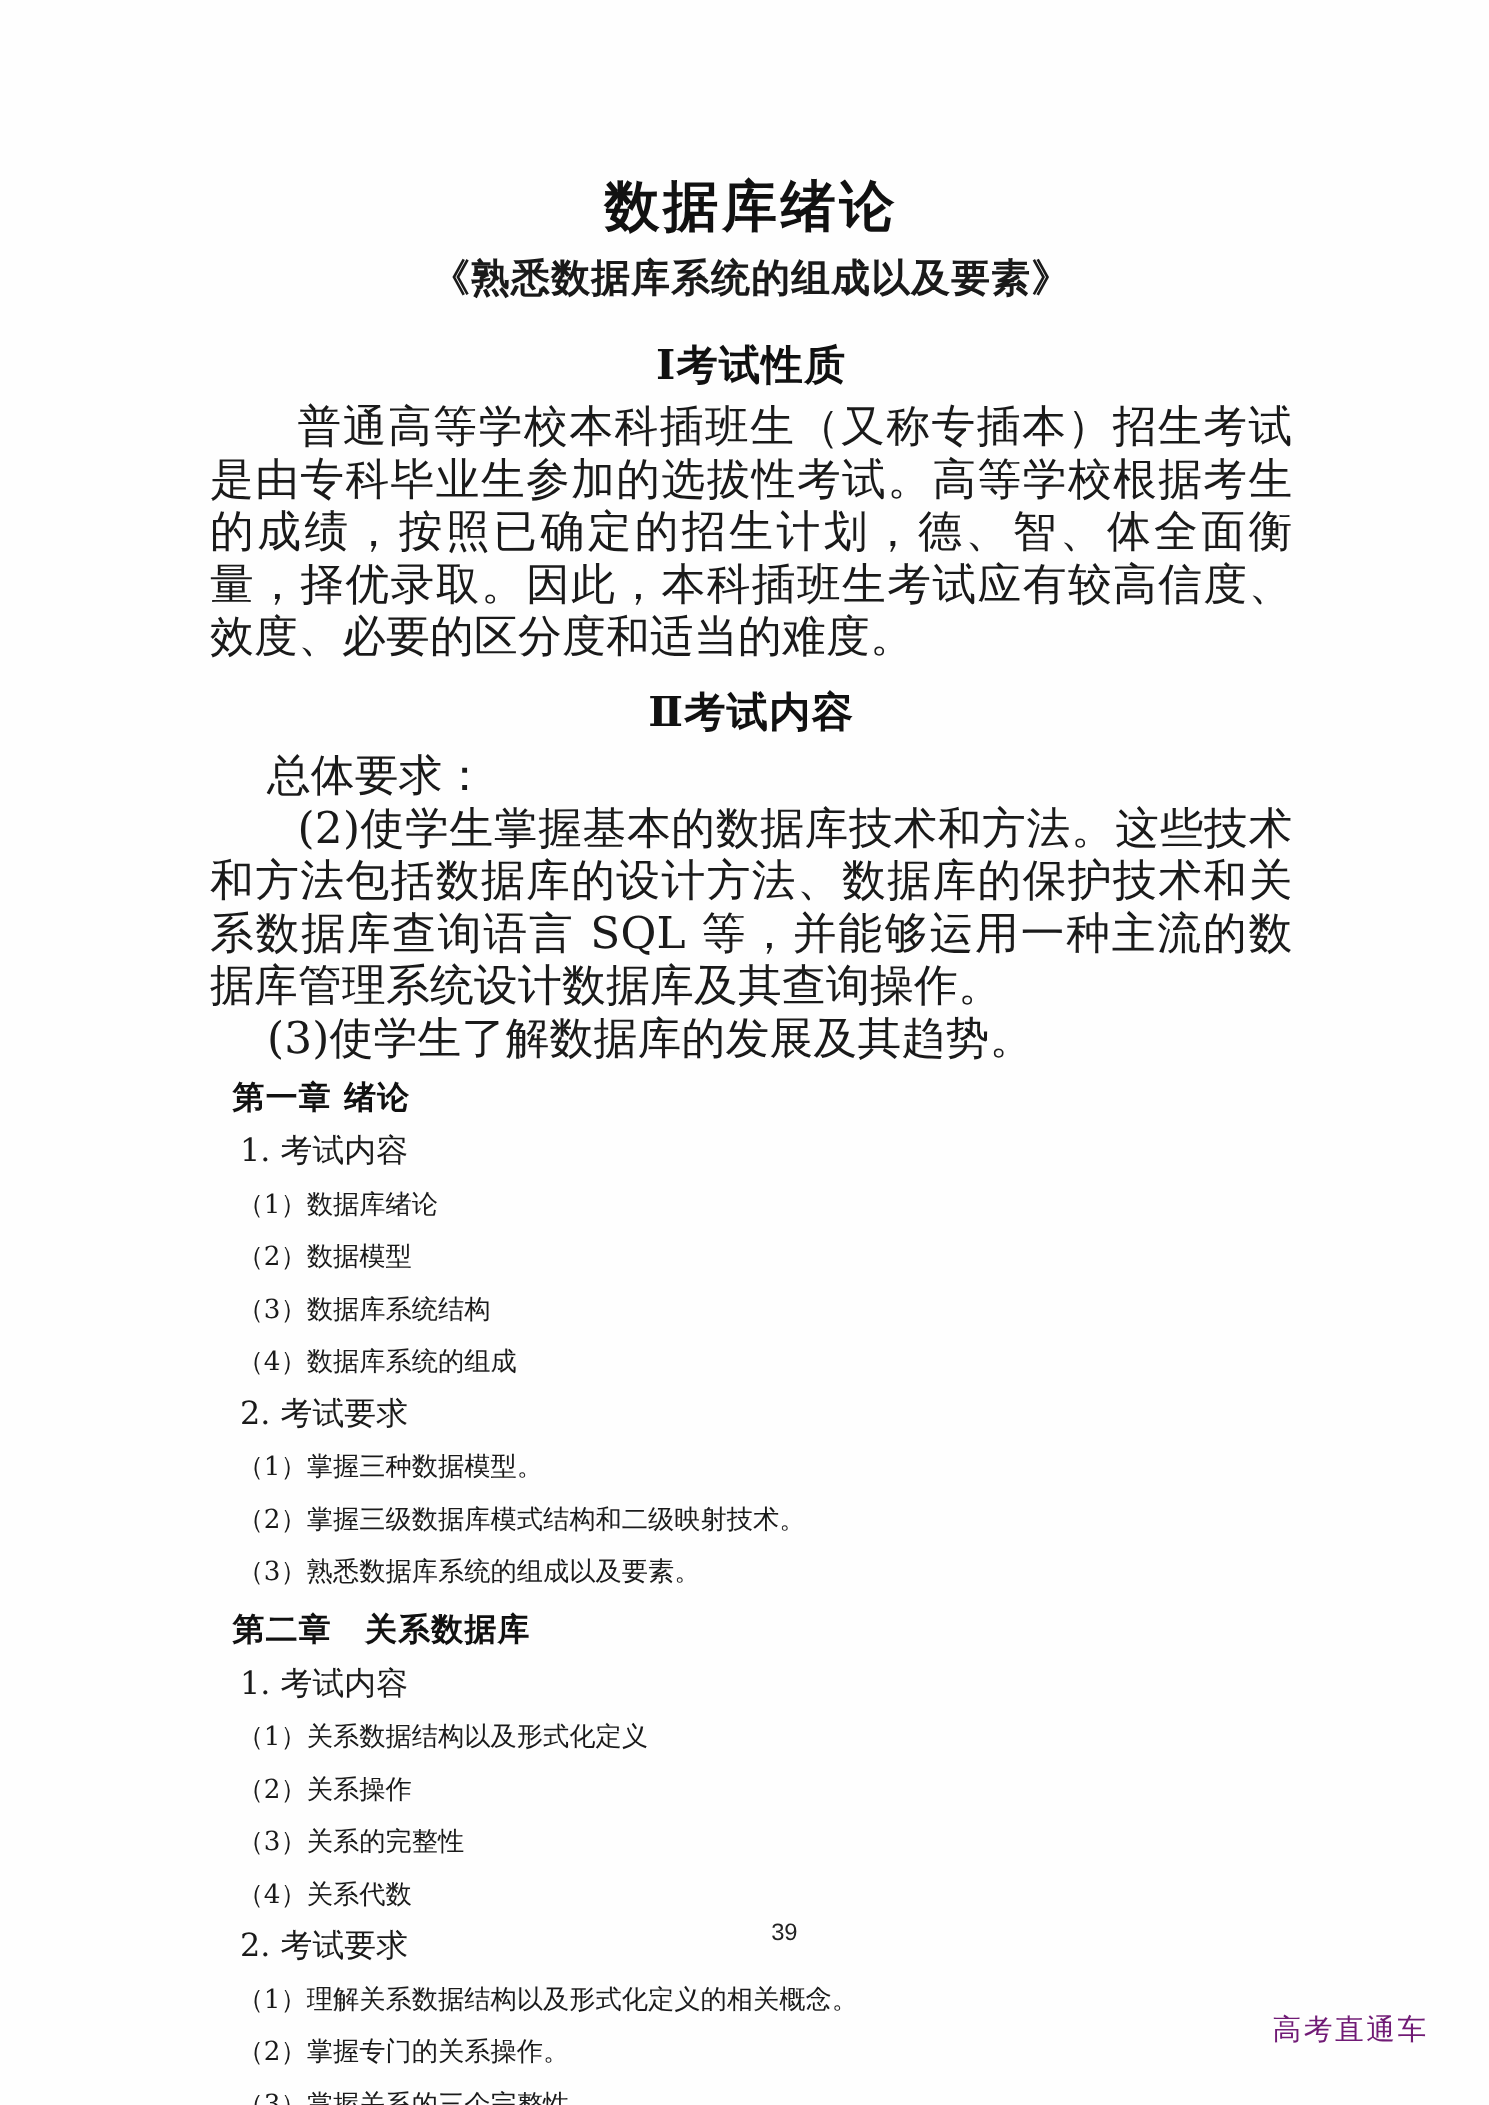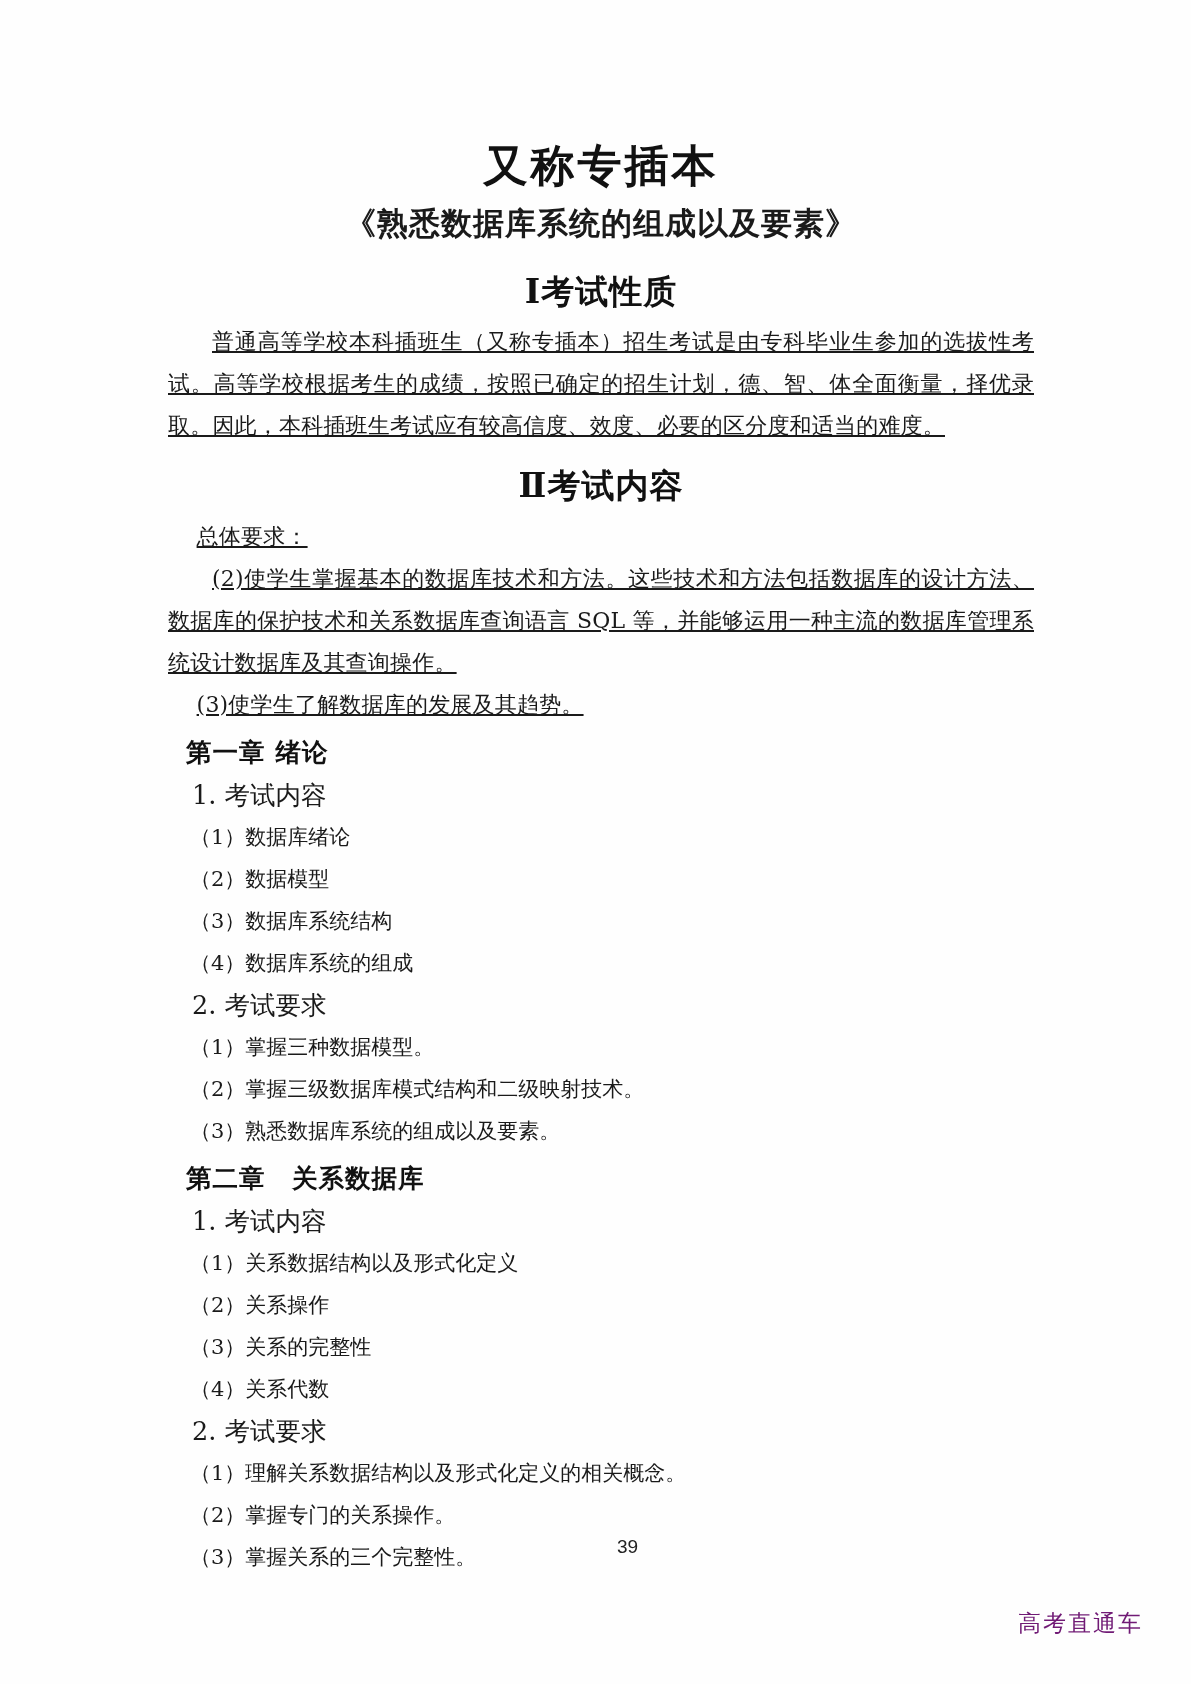--- a/index.html
+++ b/index.html
@@ -58,27 +58,26 @@
     font-weight: 700;
     font-size: 33px;
     line-height: 1.4;
     letter-spacing: 1px;
     margin: 16px 0 6px 0;
     color: #111111;
   }
 
   
   .para {
-    font-size: 22px;
+    font-size: 35px;
     line-height: 42px;
     text-align: justify;
     text-justify: inter-ideograph;
     margin: 0;
     letter-spacing: 0.2px;
-    text-decoration: underline;
   }
   .para.indent {
     text-indent: 2em;
   }
   .para.hang {
     text-indent: 1.3em;
   }
 
   
   .chapter {
@@ -130,21 +129,21 @@
     user-select: none;
   }
 </style>
 </head>
 <body>
 
 <div class="page">
 
   <div class="content">
 
-    <h1 class="doc-title">又称专插本</h1>
+    <h1 class="doc-title">数据库绪论</h1>
 
     <h2 class="doc-subtitle">《熟悉数据库系统的组成以及要素》</h2>
 
     <div class="section-heading">Ⅰ考试性质</div>
 
     <p class="para indent">普通高等学校本科插班生（又称专插本）招生考试是由专科毕业生参加的选拔性考试。高等学校根据考生的成绩，按照已确定的招生计划，德、智、体全面衡量，择优录取。因此，本科插班生考试应有较高信度、效度、必要的区分度和适当的难度。</p>
 
     <div class="section-heading">Ⅱ考试内容</div>
 
     <p class="para hang">总体要求：</p>

